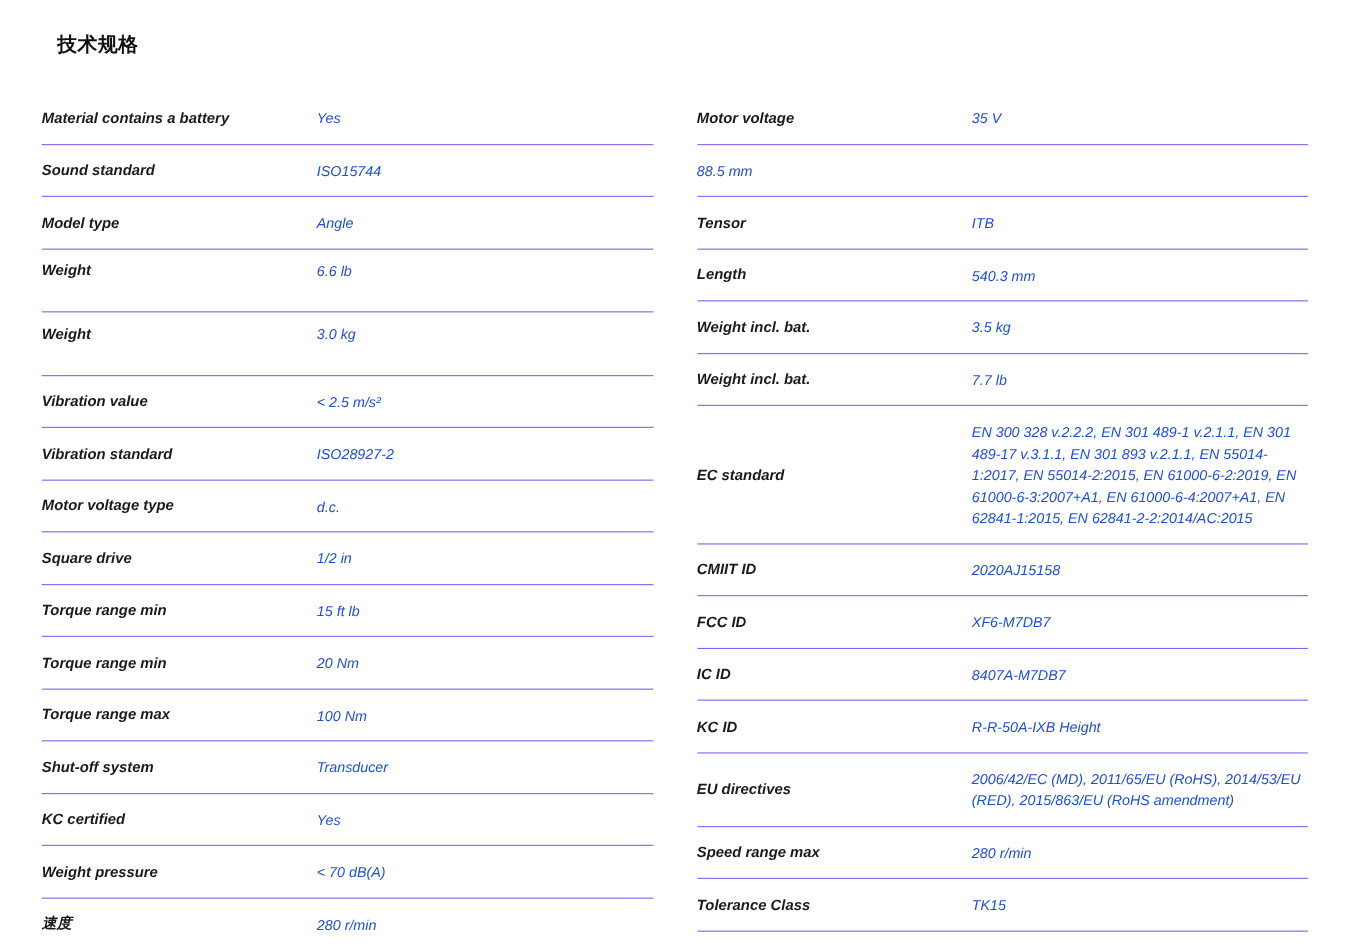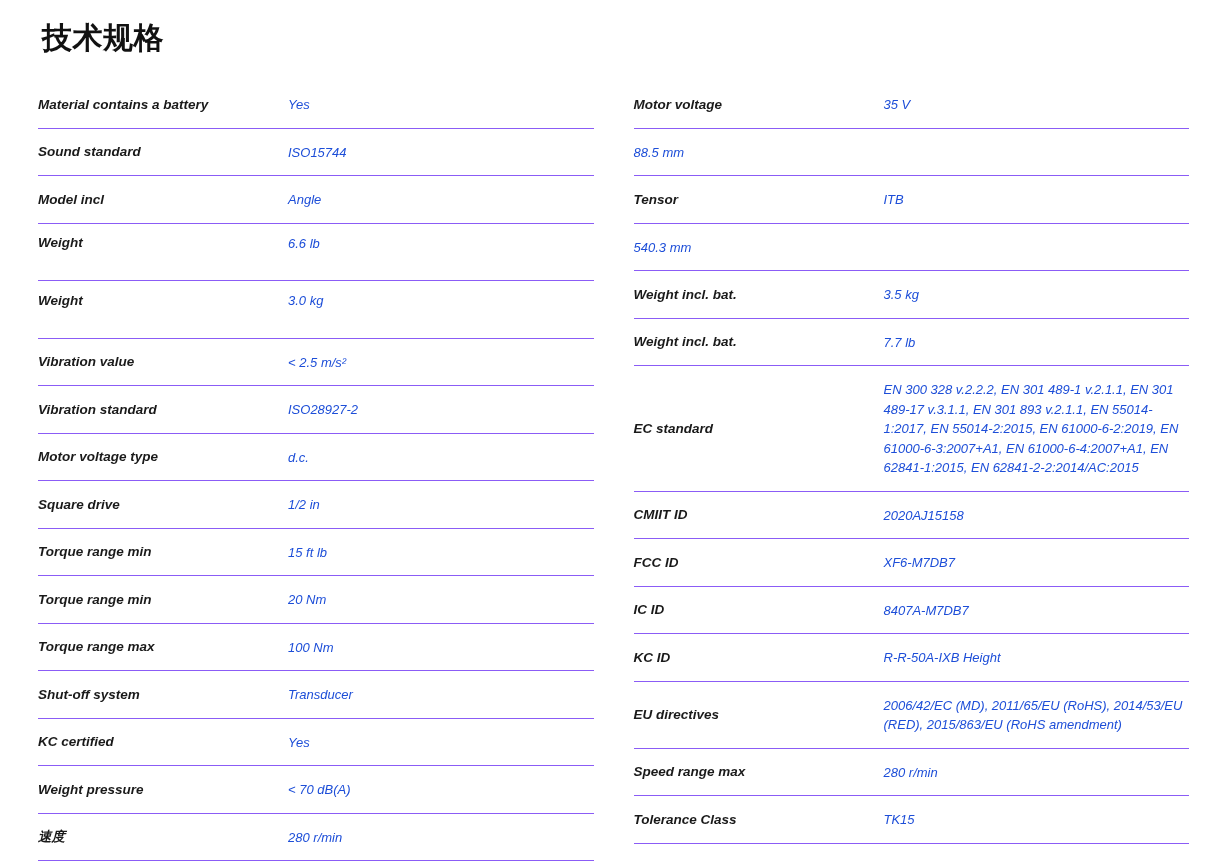--- a/index.html
+++ b/index.html
@@ -15,24 +15,24 @@
     overflow: hidden;
   }
   .page {
     position: relative;
     width: 1227px;
     height: 863px;
     box-sizing: border-box;
     padding: 0 24px;
   }
   .page-title {
-    font-size: 30px;
+    font-size: 18px;
     font-weight: bold;
     letter-spacing: 0.5px;
-    margin: 4px;
+    margin: 14px;
     padding: 14px 0 18px 14px;
     color: #111111;
   }
   .spec-columns {
     display: flex;
     flex-direction: row;
     gap: 40px;
     padding: 0 14px;
   }
   .spec-col {
@@ -81,21 +81,21 @@
     <div class="spec-col">
       <div class="spec-row">
         <div class="spec-label">Material contains a battery</div>
         <div class="spec-value">Yes</div>
       </div>
       <div class="spec-row">
         <div class="spec-label">Sound standard</div>
         <div class="spec-value">ISO15744</div>
       </div>
       <div class="spec-row">
-        <div class="spec-label">Model incl</div>
+        <div class="spec-label">Model type</div>
         <div class="spec-value">Angle</div>
       </div>
       <div class="spec-row tight">
         <div class="spec-label">Weight</div>
         <div class="spec-value">6.6 lb</div>
       </div>
       <div class="spec-row tight">
         <div class="spec-label">Weight</div>
         <div class="spec-value">3.0 kg</div>
       </div>
@@ -151,20 +151,21 @@
         <div class="spec-value">35 V</div>
       </div>
       <div class="spec-row">
         <div class="spec-value">88.5 mm</div>
       </div>
       <div class="spec-row">
         <div class="spec-label">Tensor</div>
         <div class="spec-value">ITB</div>
       </div>
       <div class="spec-row">
+        <div class="spec-label">Length</div>
         <div class="spec-value">540.3 mm</div>
       </div>
       <div class="spec-row">
         <div class="spec-label">Weight incl. bat.</div>
         <div class="spec-value">3.5 kg</div>
       </div>
       <div class="spec-row">
         <div class="spec-label">Weight incl. bat.</div>
         <div class="spec-value">7.7 lb</div>
       </div>

